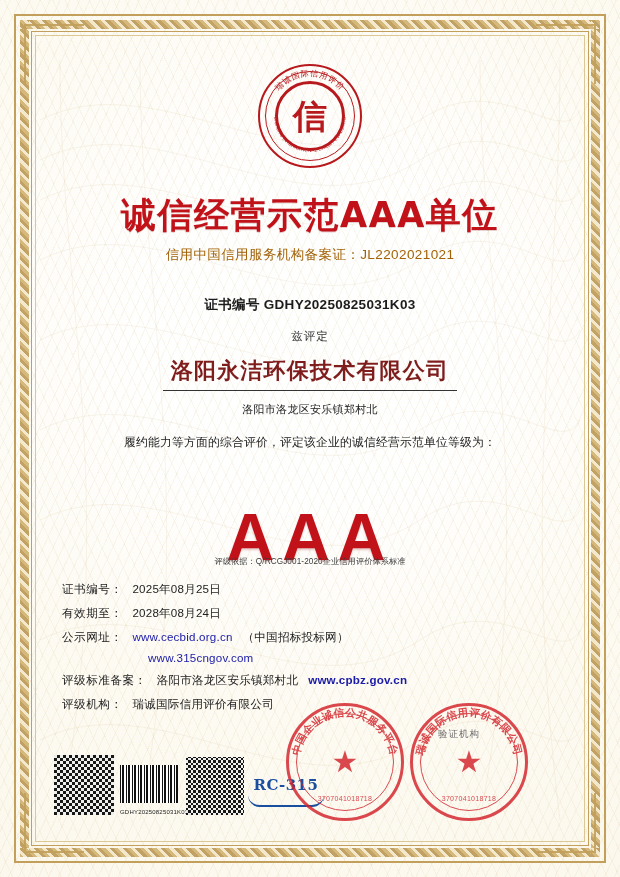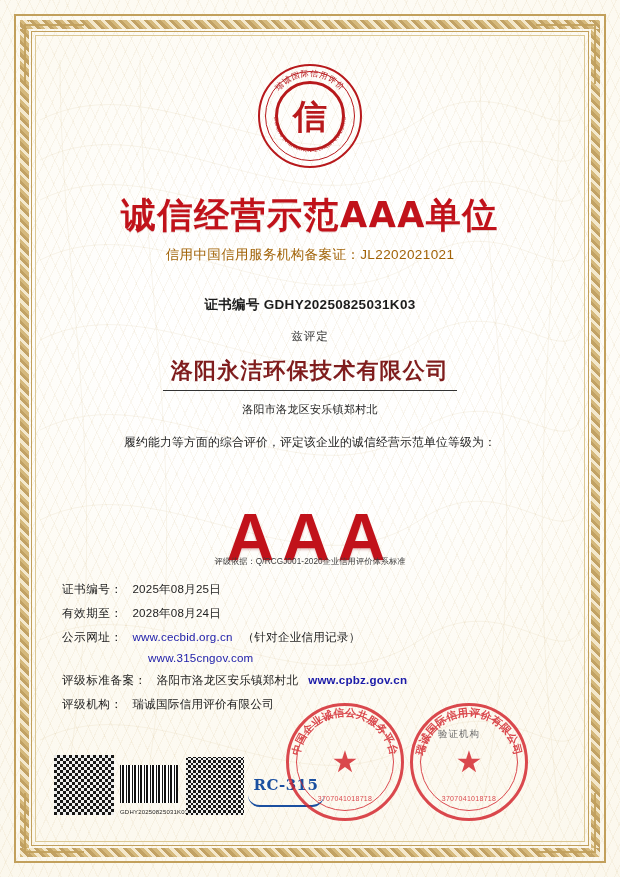--- a/index.html
+++ b/index.html
@@ -458,21 +458,21 @@
       </div>
 
       <div class="row">
         <span class="label">有效期至：</span>
         <span class="value">2028年08月24日</span>
       </div>
 
       <div class="row">
         <span class="label">公示网址：</span>
         <span class="value link">www.cecbid.org.cn</span>
-        <span class="value note">（针对企业信用记录）</span>
+        <span class="value note">（中国招标投标网）</span>
       </div>
 
       <div class="row indent">
         <span class="value link">www.315cngov.com</span>
       </div>
 
       <div class="row">
         <span class="label">评级标准备案：</span>
         <span class="value">洛阳市洛龙区安乐镇郑村北</span>
         <span class="value link-strong">www.cpbz.gov.cn</span>

